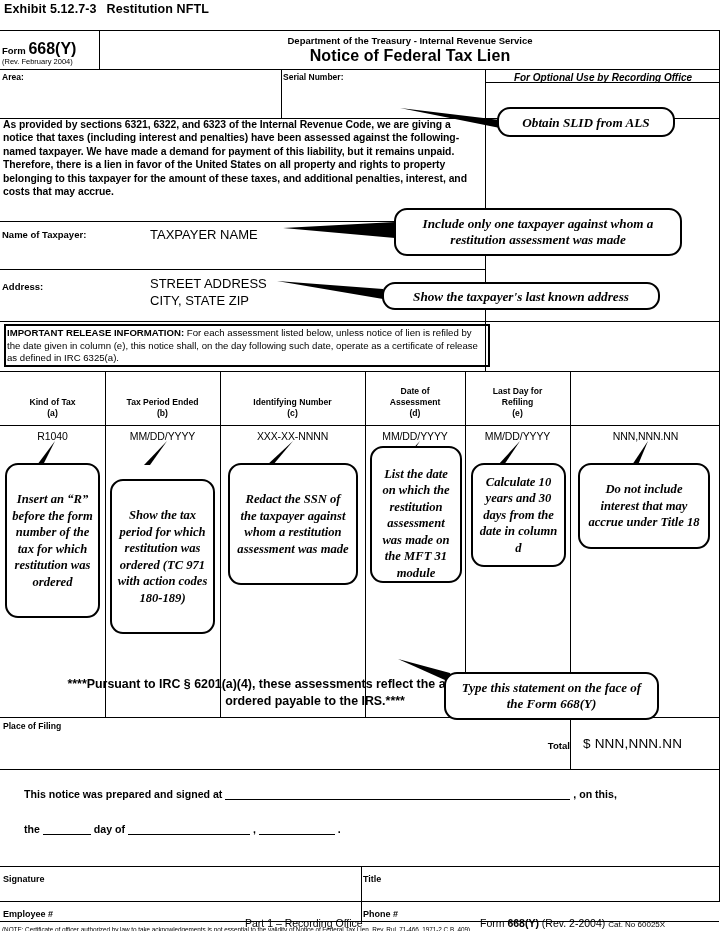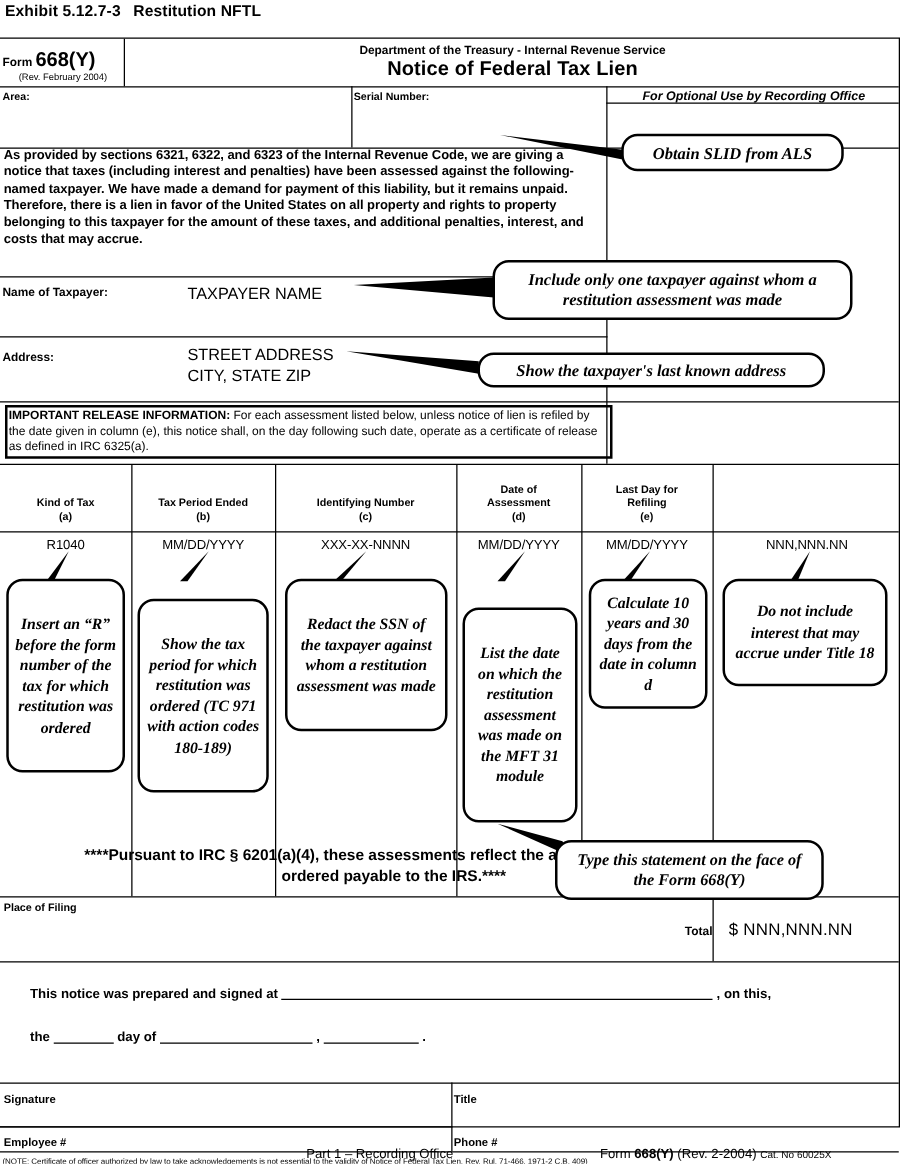--- a/index.html
+++ b/index.html
@@ -26,21 +26,21 @@
   
   .hline{position:absolute;left:0;right:0;height:0;border-top:1px solid #000;}
   .vline{position:absolute;width:0;border-left:1px solid #000;}
 
   
   #form-number-cell{left:0;top:0;width:99px;height:38px;}
   #form-number{
     left:2px;top:9px;font-size:9.5px;font-weight:bold;white-space:nowrap;
   }
   #form-number b{font-size:16px;font-weight:bold;}
-  #form-rev{left:15px;top:26px;font-size:7.5px;white-space:nowrap;}
+  #form-rev{left:2px;top:26px;font-size:7.5px;white-space:nowrap;}
   #agency-line{
     left:99px;top:4px;width:622px;text-align:center;
     font-size:9.5px;font-weight:bold;
   }
   #form-title{
     left:99px;top:16px;width:622px;text-align:center;
     font-size:16px;font-weight:bold;letter-spacing:.1px;
   }
 
   
@@ -317,21 +317,21 @@
 <svg class="leader" style="left:265px;top:441px;width:45px;height:25px;">
   <polygon points="28,0 2,24 8,24" fill="#000"></polygon>
 </svg>
 <div class="callout tall" style="left:228px;top:463px;width:130px;height:122px;font-size:12.6px;padding:0 6px;">
   <span>Redact the SSN of the taxpayer against whom a restitution assessment was made</span>
 </div>
 
 <svg class="leader" style="left:396px;top:441px;width:45px;height:25px;">
   <polygon points="24,0 2,24 8,24" fill="#000"></polygon>
 </svg>
-<div class="callout tall" style="left:370px;top:486px;width:92px;height:172px;font-size:12.6px;padding:0 4px;">
+<div class="callout tall" style="left:370px;top:446px;width:92px;height:137px;font-size:12.6px;padding:0 4px;align-items:flex-end;">
   <span>List the date on which the restitution assessment was made on the MFT 31 module</span>
 </div>
 
 <svg class="leader" style="left:496px;top:441px;width:45px;height:25px;">
   <polygon points="24,0 2,24 8,24" fill="#000"></polygon>
 </svg>
 <div class="callout tall" style="left:471px;top:463px;width:95px;height:104px;font-size:12.6px;padding:0 4px;">
   <span>Calculate 10 years and 30 days from the date in column d</span>
 </div>
 

